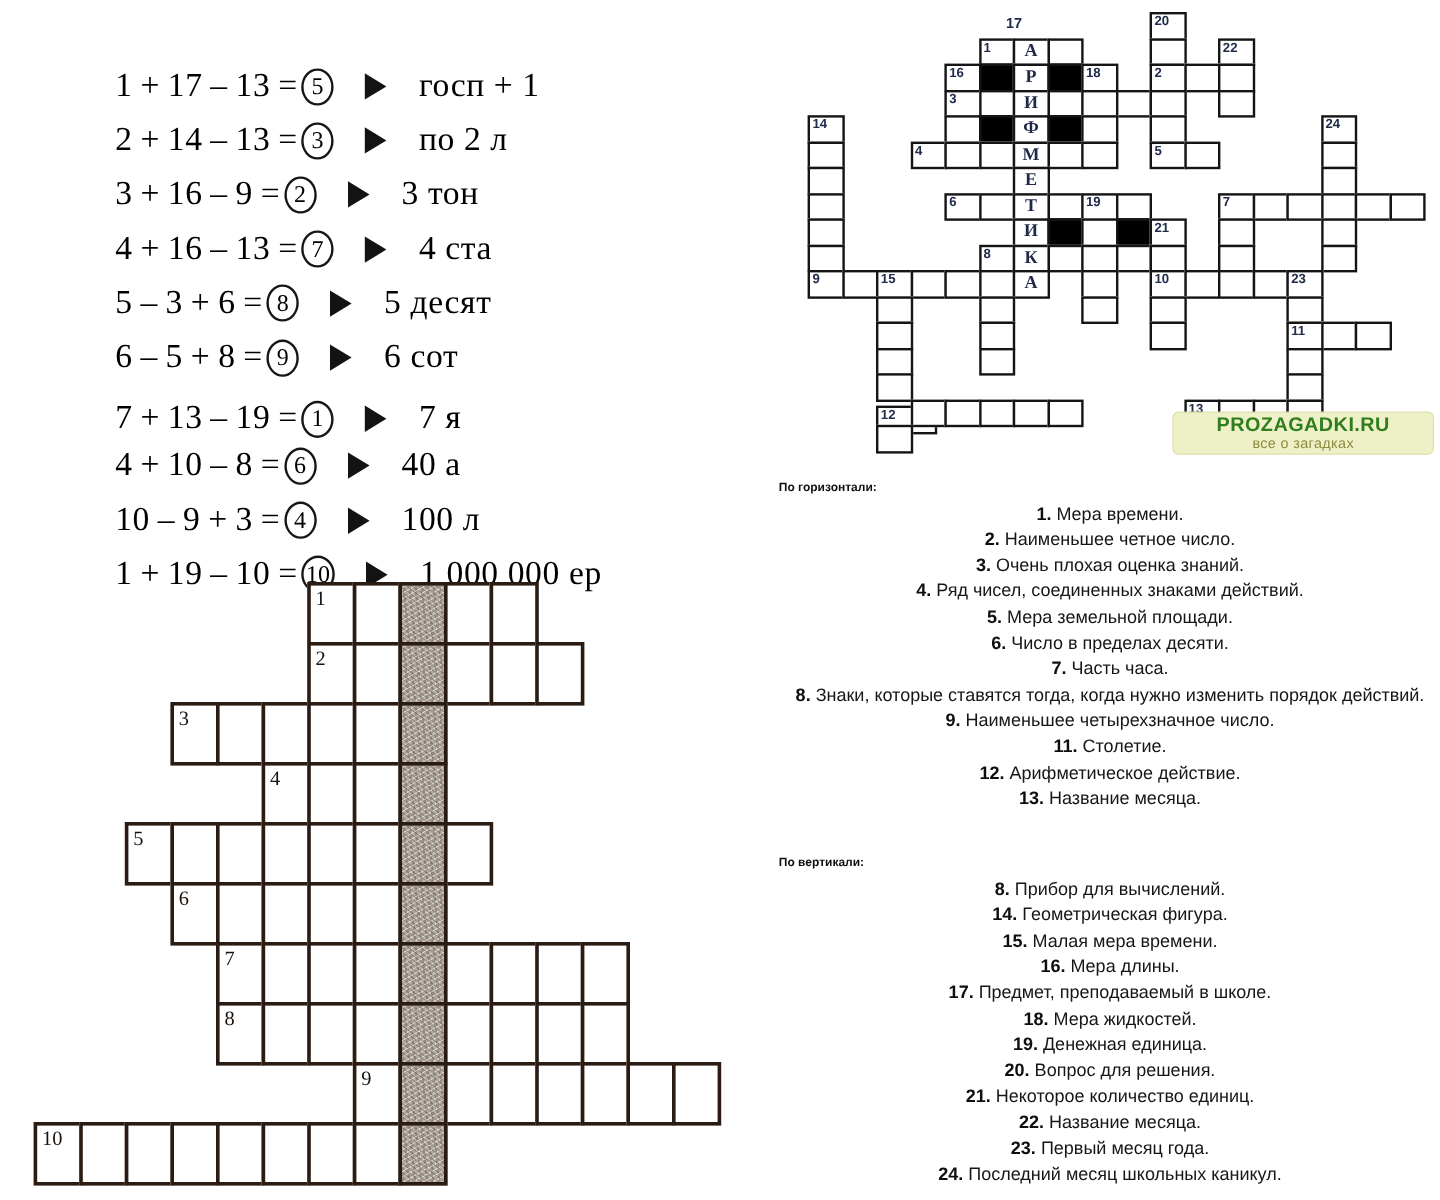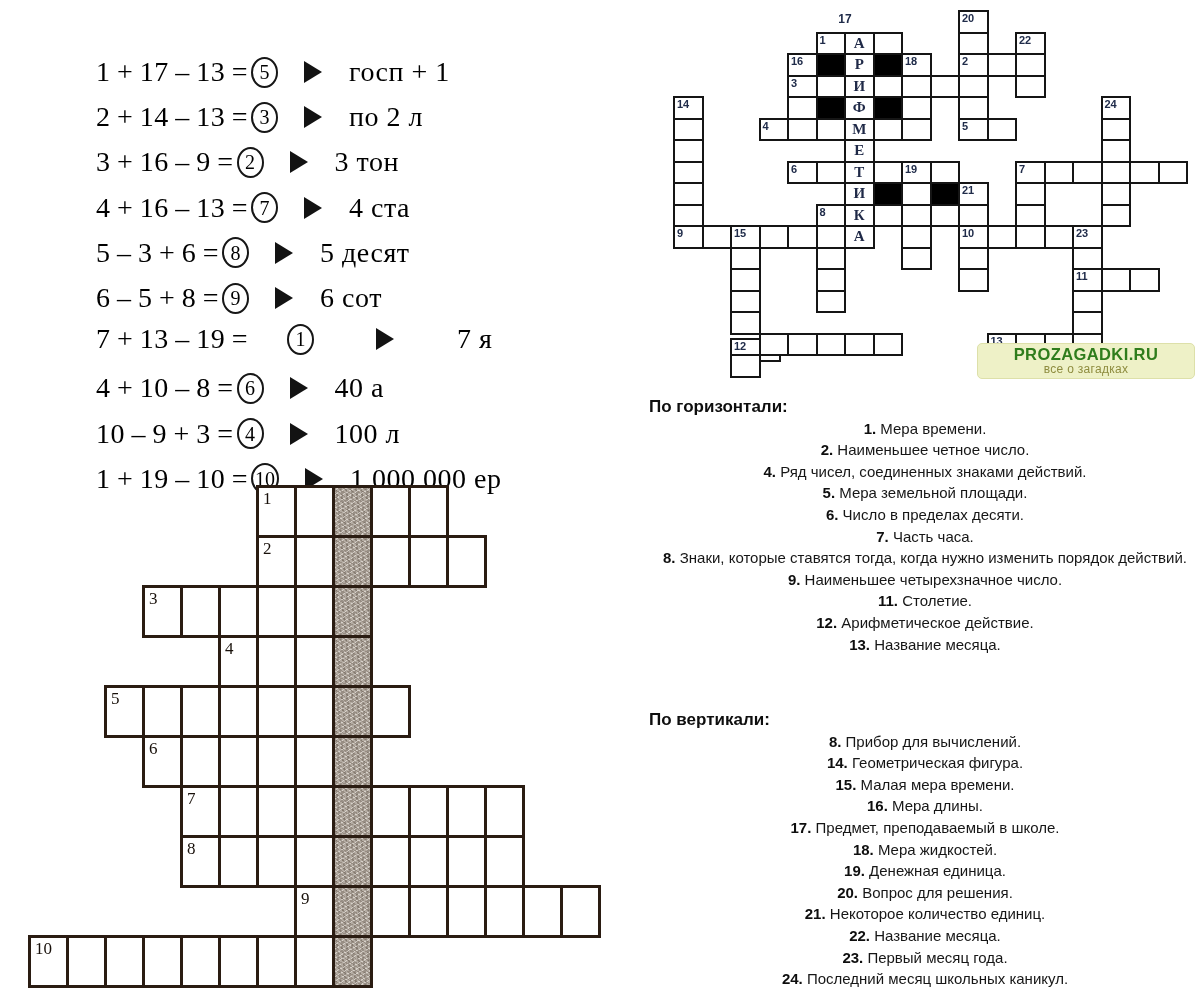--- a/index.html
+++ b/index.html
@@ -39,37 +39,37 @@
   
   #logo{position:absolute;left:977px;top:343px;width:216px;height:34px;z-index:6;
         background:#eef1c7;border:1px solid #dde0a9;border-radius:5px;
         display:flex;flex-direction:column;align-items:center;justify-content:center;}
   #logo .t{font:bold 16.5px/17px "Liberation Sans", sans-serif;letter-spacing:.4px;}
   #logo .s{font:12px/13px "Liberation Sans", sans-serif;letter-spacing:.3px;margin-top:0px;}
 
   
   .clues{position:absolute;left:649px;width:552px;font:15px/21.6px "Liberation Sans", sans-serif;
          color:#161616;}
-  .clues .hdr{font-weight:bold;font-size:17px;color:#0e0e0e;}
+  .clues .hdr{font-weight:bold;font-size:10px;color:#0e0e0e;}
   .clues .item{white-space:nowrap;text-align:center;}
   .clues .item b{color:#0e0e0e;}
   #clues-h{top:396px;}
   #clues-v{top:709px;}
 </style>
 </head>
 <body>
 
 <div id="equations">
     <div class="eq-row" style="top: 12px;"><span class="eq-text">1 + 17 – 13 =</span><span class="circ">5</span><span class="tri"></span><span class="hint">госп + 1</span></div>
     <div class="eq-row" style="top: 57.2px;"><span class="eq-text">2 + 14 – 13 =</span><span class="circ">3</span><span class="tri"></span><span class="hint">по 2 л</span></div>
     <div class="eq-row" style="top: 102.4px;"><span class="eq-text">3 + 16 – 9 =</span><span class="circ">2</span><span class="tri"></span><span class="hint">3 тон</span></div>
     <div class="eq-row" style="top: 147.6px;"><span class="eq-text">4 + 16 – 13 =</span><span class="circ">7</span><span class="tri"></span><span class="hint">4 ста</span></div>
     <div class="eq-row" style="top: 192.8px;"><span class="eq-text">5 – 3 + 6 =</span><span class="circ">8</span><span class="tri"></span><span class="hint">5 десят</span></div>
     <div class="eq-row" style="top: 238px;"><span class="eq-text">6 – 5 + 8 =</span><span class="circ">9</span><span class="tri"></span><span class="hint">6 сот</span></div>
-    <div class="eq-row" style="top: 279px; gap: 36px;"><span class="eq-text">7 + 13 – 19 =</span><span class="circ">1</span><span class="tri"></span><span class="hint">7 я</span></div>
+    <div class="eq-row" style="top: 289px;"><span class="eq-text">7 + 13 – 19 =</span><span class="circ">1</span><span class="tri"></span><span class="hint">7 я</span></div>
     <div class="eq-row" style="top: 328.4px;"><span class="eq-text">4 + 10 – 8 =</span><span class="circ">6</span><span class="tri"></span><span class="hint">40 а</span></div>
     <div class="eq-row" style="top: 373.6px;"><span class="eq-text">10 – 9 + 3 =</span><span class="circ">4</span><span class="tri"></span><span class="hint">100 л</span></div>
     <div class="eq-row" style="top: 418.8px;"><span class="eq-text">1 + 19 – 10 =</span><span class="circ">10</span><span class="tri"></span><span class="hint">1 000 000 ер</span></div>
   </div>
 
 <div id="tgrid" class="grid tgrid" style="left:673px;top:10px;width:520px;height:370px;">
   <div id="label17" style="left:157px;top:2px;">17</div>
 <div class="cell" style="left: 285px; top: 0px; width: 30.5px; height: 23.5px;">
       <span class="num">20</span>
     </div>
@@ -254,20 +254,21 @@
 <div id="logo" style="background: rgb(238, 241, 199);">
   <div class="t" style="color: rgb(47, 125, 28);">PROZAGADKI.RU</div>
   <div class="s" style="color: rgb(142, 140, 63);">все о загадках</div>
 </div>
 
 <div id="clues-h" class="clues">
   <div class="hdr">По горизонтали:</div>
   <div class="list">
       <div class="item"><b>1.</b> Мера времени.</div>
       <div class="item"><b>2.</b> Наименьшее четное число.</div>
+      <div class="item"><b>3.</b> Очень плохая оценка знаний.</div>
       <div class="item"><b>4.</b> Ряд чисел, соединенных знаками действий.</div>
       <div class="item"><b>5.</b> Мера земельной площади.</div>
       <div class="item"><b>6.</b> Число в пределах десяти.</div>
       <div class="item"><b>7.</b> Часть часа.</div>
       <div class="item"><b>8.</b> Знаки, которые ставятся тогда, когда нужно изменить порядок действий.</div>
       <div class="item"><b>9.</b> Наименьшее четырехзначное число.</div>
       <div class="item"><b>11.</b> Столетие.</div>
       <div class="item"><b>12.</b> Арифметическое действие.</div>
       <div class="item"><b>13.</b> Название месяца.</div>
     </div>

